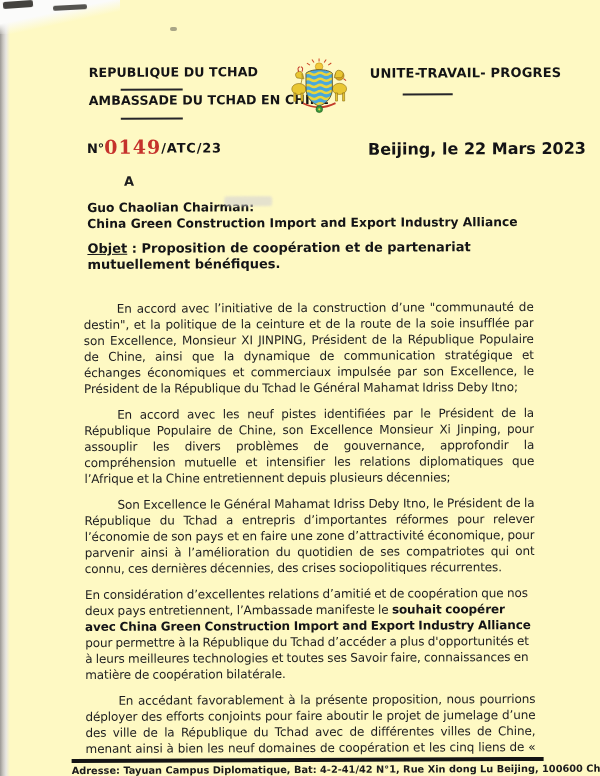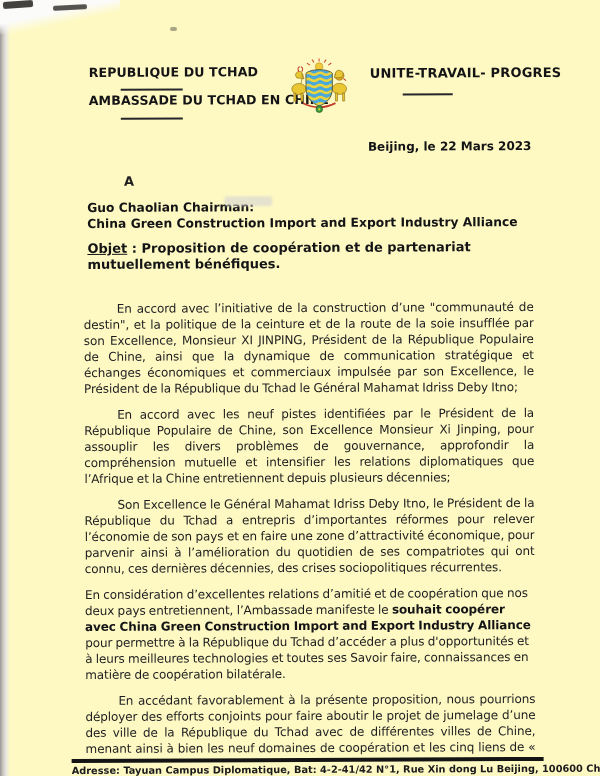--- a/index.html
+++ b/index.html
@@ -35,21 +35,21 @@
   .motto{position:absolute;left:371px;top:66px;font-weight:bold;font-size:13px;letter-spacing:.2px;color:#141416;}
 
   .emblem{position:absolute;left:287px;top:57px;width:67px;height:58px;}
 
   
   .refline{position:absolute;left:88px;top:135px;white-space:nowrap;}
   .refline .pre,.refline .suf{font-weight:bold;font-size:13px;color:#141416;vertical-align:baseline;}
   .refline .suf{letter-spacing:.8px;}
   .refline .num{font-family:"DejaVu Serif","Liberation Serif",serif;font-weight:bold;
     font-size:19px;color:#c5322c;letter-spacing:1px;vertical-align:-1px;}
-  .dateline{position:absolute;left:369px;top:140px;font-weight:bold;font-size:12px;color:#141416;}
+  .dateline{position:absolute;left:369px;top:140px;font-weight:bold;font-size:16px;color:#141416;}
 
   .to-letter{position:absolute;left:125px;top:173px;font-weight:bold;font-size:13px;}
   .recipient{position:absolute;left:88px;top:200px;font-weight:bold;font-size:12.3px;line-height:15.5px;color:#141416;}
   .subject{position:absolute;left:88px;top:240px;width:412px;font-weight:bold;font-size:13px;line-height:16px;color:#141416;}
   .subject .lbl{text-decoration:underline;}
 
   
   .body-col{position:absolute;left:84px;top:300px;width:450px;max-height:458px;overflow:hidden;
     font-size:12px;line-height:16px;letter-spacing:-.1px;word-spacing:-.4px;color:#1d1d1f;}
   .body-col p{margin:0 0 10px 0;text-align:justify;text-indent:33px;}
@@ -126,20 +126,23 @@
         <path d="M38,80 q6,-4 12,0 t12,0 t12,0 t12,0 t12,0"></path>
         <path d="M38,92 q6,-4 12,0 t12,0 t12,0 t12,0 t12,0"></path>
       </g>
       <path d="M66,24 C78,24 88,27 92,31 L92,60 C92,80 80,90 66,96 C52,90 40,80 40,60 L40,31 C44,27 54,24 66,24 Z" fill="none" stroke="#5a4a18" stroke-width="1.6"></path>
 
       <path d="M34,90 q32,16 64,0" stroke="#c23a2a" stroke-width="3.5" fill="none"></path>
       <circle cx="66" cy="102" r="6.5" fill="#3d9a3d" stroke="#1e5c1e" stroke-width="1.2"></circle>
       <circle cx="66" cy="102" r="2.2" fill="#ead43c"></circle>
     </svg>
 
+    <div class="refline">
+      <span class="pre">N°</span><span class="num">0149</span><span class="suf">/ATC/23</span>
+    </div>
     <div class="dateline">Beijing, le 22 Mars 2023</div>
 
     <div class="to-letter">A</div>
     <div class="recipient">
       <div>Guo Chaolian Chairman:</div>
       <div>China Green Construction Import and Export Industry Alliance</div>
     </div>
 
     <div class="subject">
       <span class="lbl">Objet</span><span> : Proposition de coopération et de partenariat mutuellement bénéfiques.</span>

